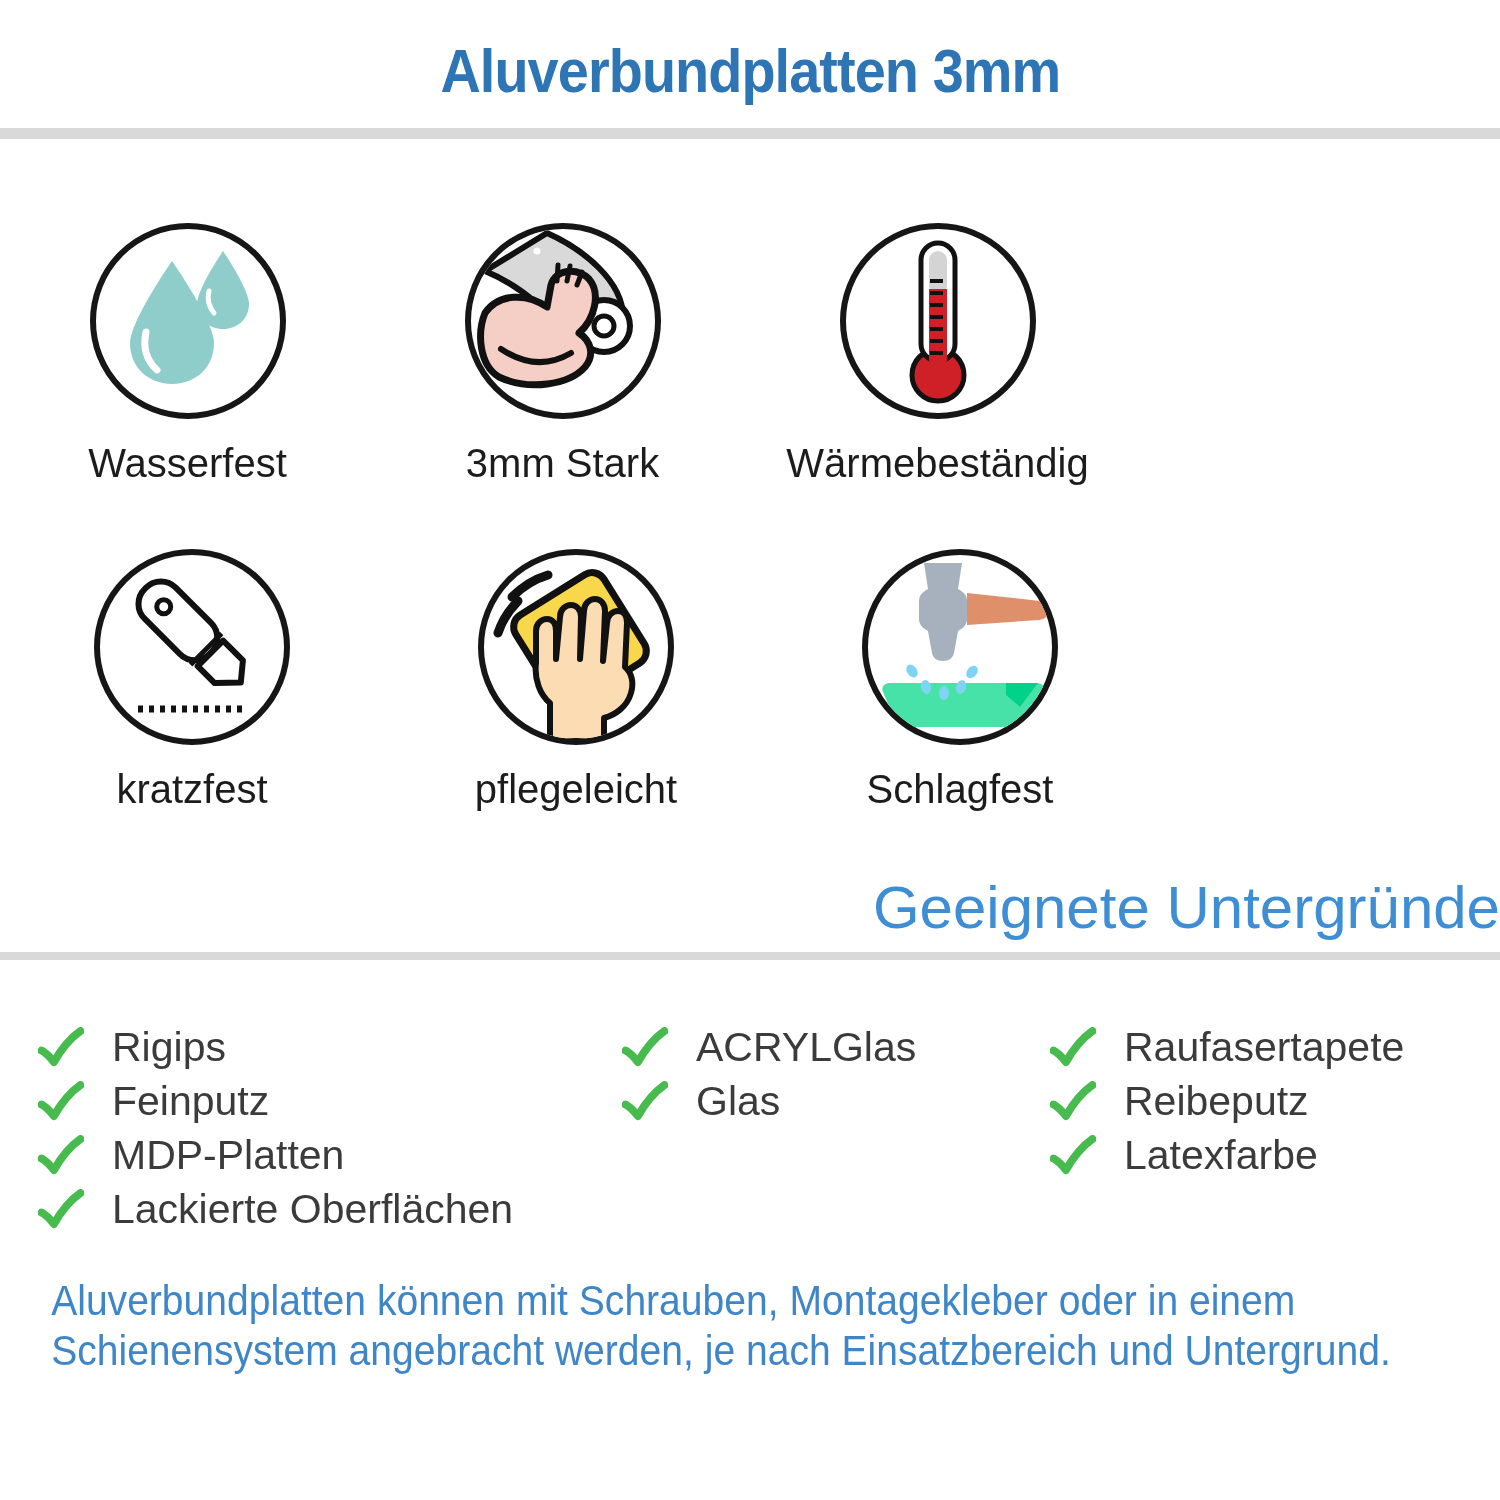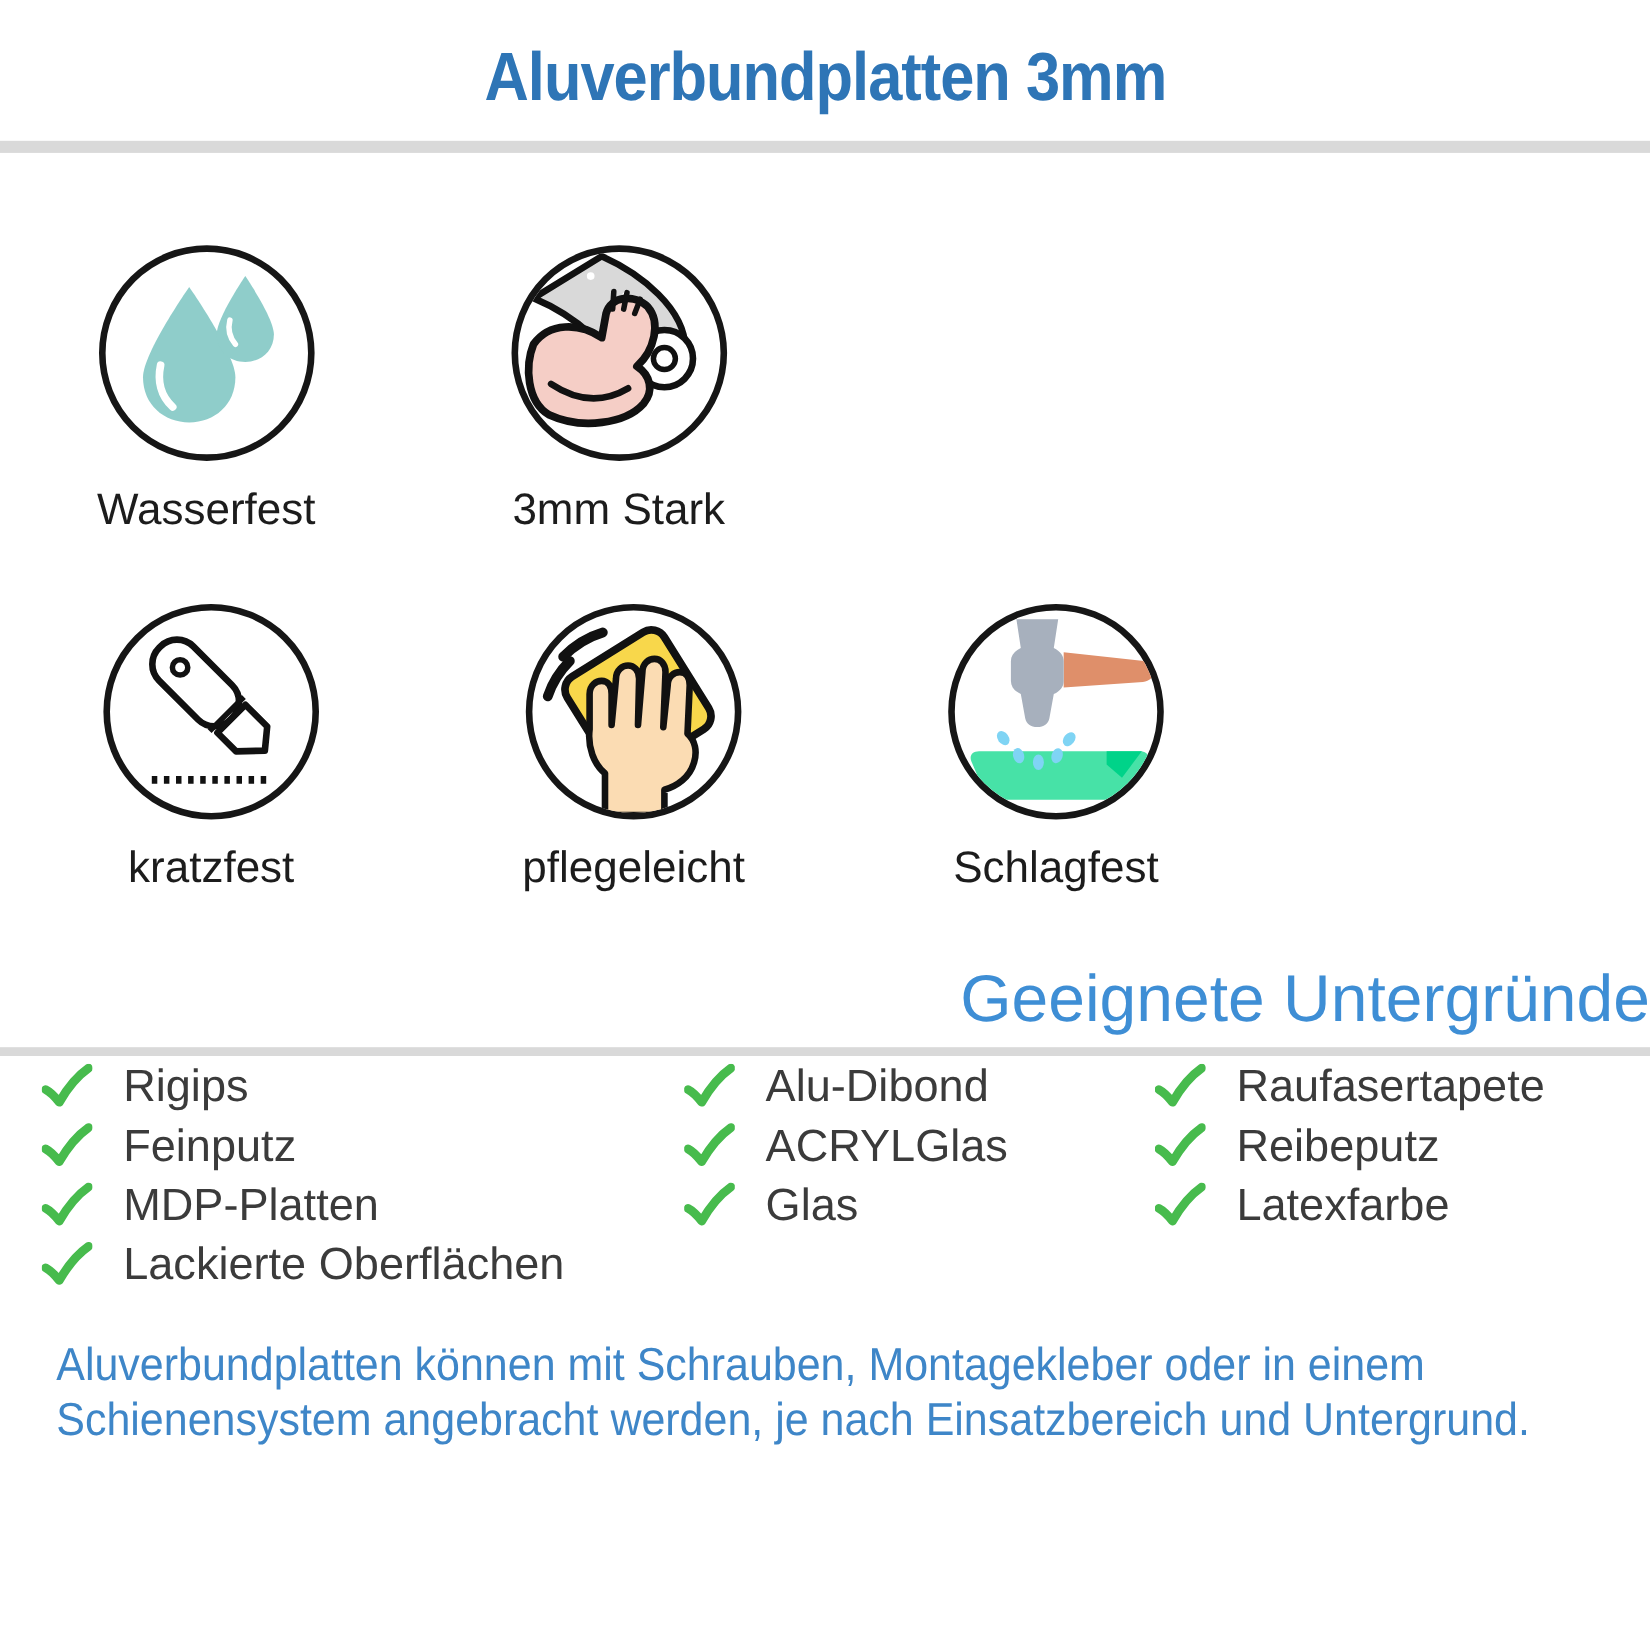--- a/index.html
+++ b/index.html
@@ -27,21 +27,21 @@
   .feature{text-align:center;}
   .row1 .feature{width:375px;}
   .row2 .feature{width:384px;}
   .icon-circle{
     width:184px;height:184px;border:6px solid #161616;border-radius:50%;
     margin:0 auto;overflow:hidden;background:#fff;
   }
   .icon-circle svg{display:block;width:184px;height:184px;}
   .icon-label{margin-top:22px;font-size:40px;line-height:44px;color:#1c1c1c;}
   
-  .checklist{display:flex;padding-left:38px;box-sizing:border-box;}
+  .checklist{margin-top:60px;display:flex;padding-left:38px;box-sizing:border-box;}
   .chk-col1{width:584px;}
   .chk-col2{width:428px;}
   .chk-col3{width:440px;}
   .chk-item{display:flex;align-items:center;height:54px;}
   .chk-icon{width:46px;height:40px;flex:0 0 46px;margin-right:28px;}
   .chk-icon svg{display:block;width:46px;height:40px;}
   .chk-label{font-size:41px;color:#3b3b3b;white-space:nowrap;}
   
   .footer{
     margin-top:40px;padding-left:55px;
@@ -81,20 +81,33 @@
         <circle cx="98" cy="40" r="3.5" fill="#ffffff"></circle>
         <circle cx="118" cy="62" r="3.5" fill="#ffffff"></circle>
         <path d="M14,84 C6,104 8,136 28,148 C58,162 98,156 114,138 C124,126 120,112 108,104 C124,90 130,64 118,50 C106,38 84,40 80,56 L76,78 C56,64 28,64 14,84 Z" fill="#f5cec6" stroke="#111111" stroke-width="7" stroke-linejoin="round"></path>
         <path d="M30,120 Q66,144 100,124" stroke="#111111" stroke-width="6" fill="none" stroke-linecap="round"></path>
         <path d="M86,52 l1,-16 M96,52 l3,-15 M106,56 l5,-13" stroke="#111111" stroke-width="5" fill="none" stroke-linecap="round"></path>
       </svg>
     </div>
     <div class="icon-label">3mm Stark</div>
   </div>
 
+  <div class="feature">
+    <div class="icon-circle">
+      <svg viewBox="0 0 184 184">
+        <circle cx="92" cy="146" r="26" fill="#cf2028" stroke="#111111" stroke-width="5"></circle>
+        <rect x="75" y="14" width="34" height="118" rx="17" fill="#ffffff" stroke="#111111" stroke-width="5"></rect>
+        <rect x="83" y="22" width="18" height="44" rx="9" fill="#d4d4d4"></rect>
+        <rect x="83" y="60" width="18" height="72" fill="#cf2028"></rect>
+        <rect x="84" y="122" width="16" height="26" fill="#cf2028"></rect>
+        <path d="M84,52 h13 M84,64 h13 M84,76 h13 M84,88 h13 M84,100 h13 M84,112 h13 M84,124 h13" stroke="#111111" stroke-width="4"></path>
+      </svg>
+    </div>
+    <div class="icon-label">Wärmebeständig</div>
+  </div>
 
 
 </div>
 
 <div class="icon-row row2">
 
   <div class="feature">
     <div class="icon-circle">
       <svg viewBox="0 0 184 184">
         <g transform="rotate(-45 92 80)">
@@ -184,28 +197,20 @@
     </div>
   </div>
 
   <div class="chk-col2">
     <div class="chk-item">
       <span class="chk-icon">
           <svg viewBox="0 0 52 44">
             <path d="M4,26 C8,28 14,34 18,39 C26,25 38,11 48,4" stroke="#47bb4d" stroke-width="9" fill="none" stroke-linecap="round" stroke-linejoin="round"></path>
           </svg>
         </span>
-      <span class="chk-label">Alu-Dibond</span>
-    </div>
-    <div class="chk-item">
-      <span class="chk-icon">
-          <svg viewBox="0 0 52 44">
-            <path d="M4,26 C8,28 14,34 18,39 C26,25 38,11 48,4" stroke="#47bb4d" stroke-width="9" fill="none" stroke-linecap="round" stroke-linejoin="round"></path>
-          </svg>
-        </span>
       <span class="chk-label">ACRYLGlas</span>
     </div>
     <div class="chk-item">
       <span class="chk-icon">
           <svg viewBox="0 0 52 44">
             <path d="M4,26 C8,28 14,34 18,39 C26,25 38,11 48,4" stroke="#47bb4d" stroke-width="9" fill="none" stroke-linecap="round" stroke-linejoin="round"></path>
           </svg>
         </span>
       <span class="chk-label">Glas</span>
     </div>

